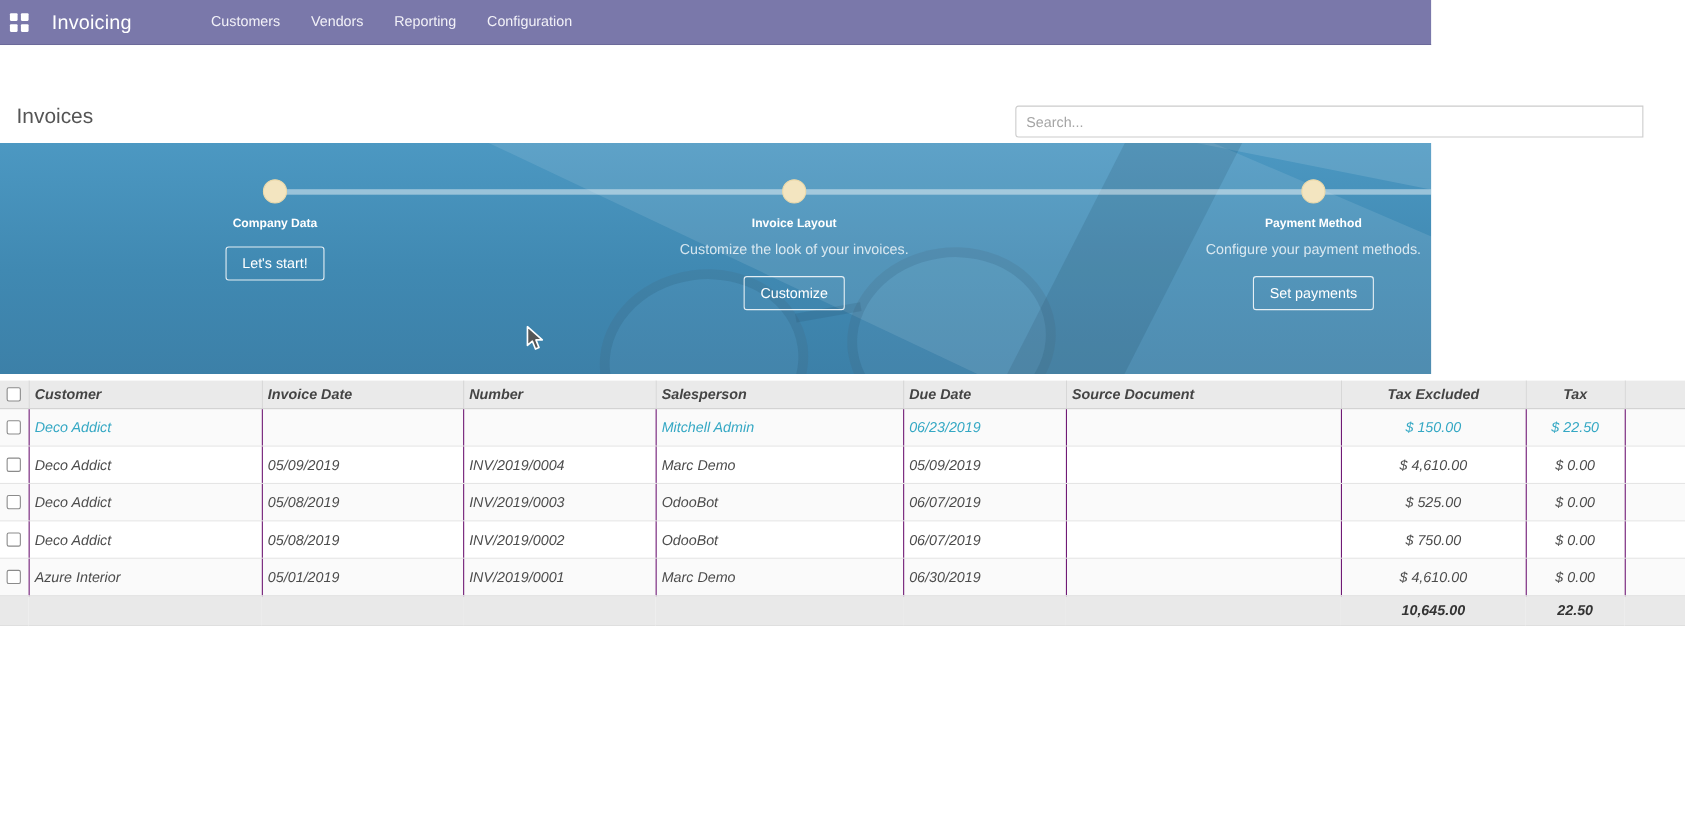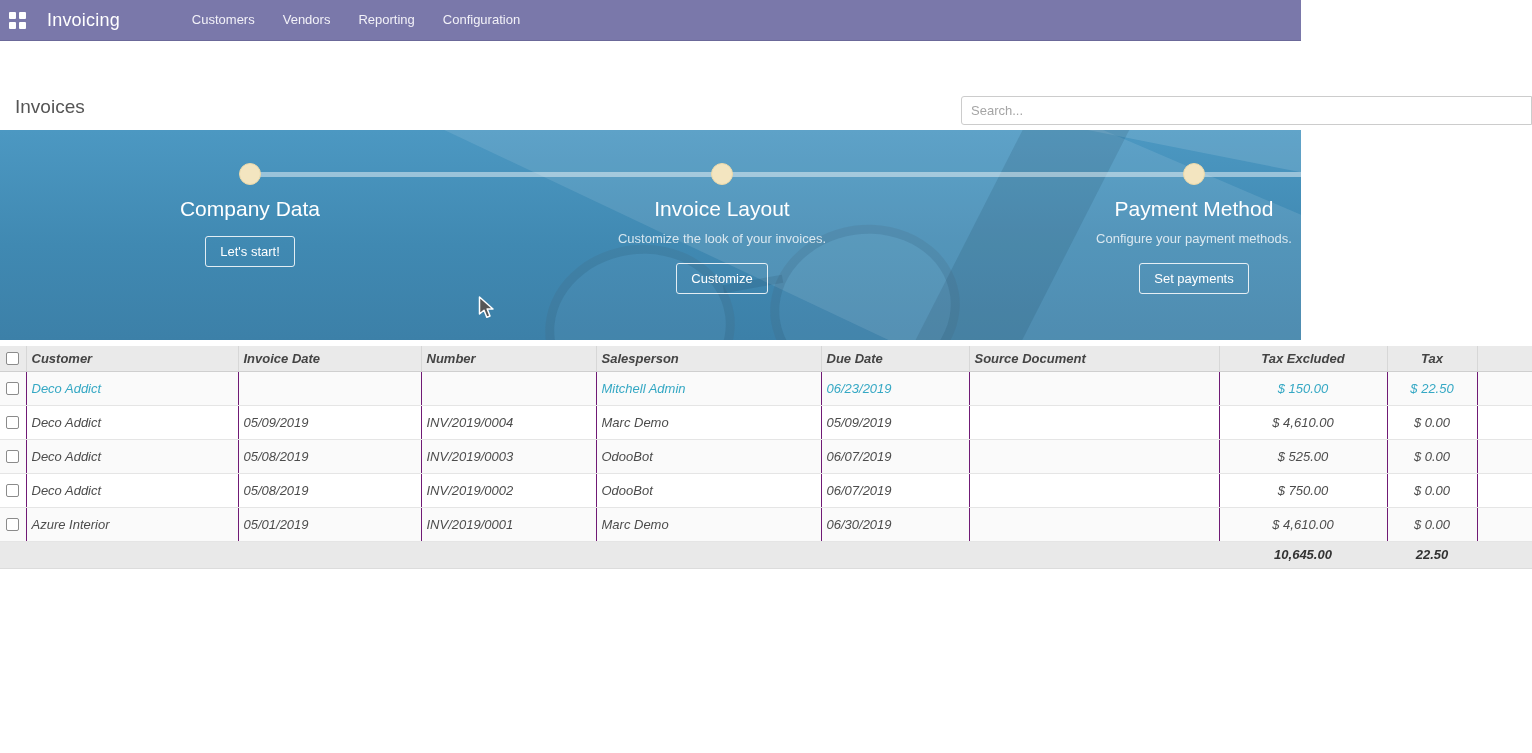--- a/index.html
+++ b/index.html
@@ -18,21 +18,21 @@
   .nav-item { color:#f2f1f8; font-size:13px; padding:0 14px; line-height:40px; cursor:pointer; }
 
   
   .cp { position:relative; height:89px; background:#fff; }
   .cp-title { position:absolute; left:15px; top:55px; font-size:19px; color:#555; }
   .cp-buttons { position:absolute; left:14px; top:90px; display:flex; gap:7px; }
   .btn { font-size:13px; border-radius:3px; padding:5px 12px; height:29px; cursor:pointer;
          display:inline-flex; align-items:center; gap:6px; background:#fff; border:1px solid #ccc; color:#444; }
   .btn-primary { background:#7a76a8; border-color:#6f6b9c; color:#fff; }
   .plus { font-weight:bold; font-size:13px; }
-  .search-box { position:absolute; left:961px; top:55px; width:571px; height:29px;
+  .search-box { position:absolute; left:923px; top:55px; width:571px; height:29px;
                 border:1px solid #ccc; border-radius:3px 0 0 3px; padding:0 9px;
                 font-size:13px; color:#333; font-family:"Liberation Sans",sans-serif; }
   .search-box::placeholder { color:#a5a5a5; }
   .cp-filters { position:absolute; left:961px; top:90px; display:flex; gap:5px; }
   .caret { display:inline-block; width:0; height:0; border-left:4px solid transparent;
            border-right:4px solid transparent; border-top:4px solid #555; margin-left:3px; }
   .icon-svg { display:inline-block; }
 
   
   .banner { position:relative; height:210px; overflow:hidden;
@@ -52,21 +52,21 @@
   .lens2 { left:770px; top:95px;  transform:rotate(-8deg); }
   .ph-bridge { left:723px; top:150px; width:60px; height:8px; background:rgba(22,54,76,0.13);
                transform:rotate(-10deg); }
   .timeline { position:absolute; left:250px; top:42px; width:1282px; height:5px;
               background:rgba(255,255,255,0.45); }
   .t-dot { position:absolute; top:33px; width:22px; height:22px; border-radius:50%;
            background:#f3e5c0; border:1px solid #ecd9a9; }
   .dot1 { left:239px; } .dot2 { left:711px; } .dot3 { left:1183px; }
   .ob-step { position:absolute; top:67px; width:360px; text-align:center; }
   .step1 { left:70px; } .step2 { left:542px; } .step3 { left:1014px; }
-  .ob-title { color:#fff; font-size:21px; font-weight:normal; }
+  .ob-title { color:#fff; font-size:11px; font-weight:bold; }
   .ob-desc { color:rgba(255,255,255,0.78); font-size:13px; line-height:19px;
              margin:8px auto 0; width:250px; }
   .ob-btn { margin-top:15px; display:inline-block; background:transparent; color:#fff;
             border:1px solid rgba(255,255,255,0.85); border-radius:3px; font-size:13px;
             padding:7px 14px; cursor:pointer; font-family:"Liberation Sans",sans-serif; }
 
   
   .list-wrap { margin-top:6px;font-style:italic; }
   table { width:1532px; border-collapse:collapse; table-layout:fixed; font-size:13px; color:#4c4c4c; }
   thead th { background:#eaeaea; font-weight:bold; color:#444; text-align:left; height:25px;

